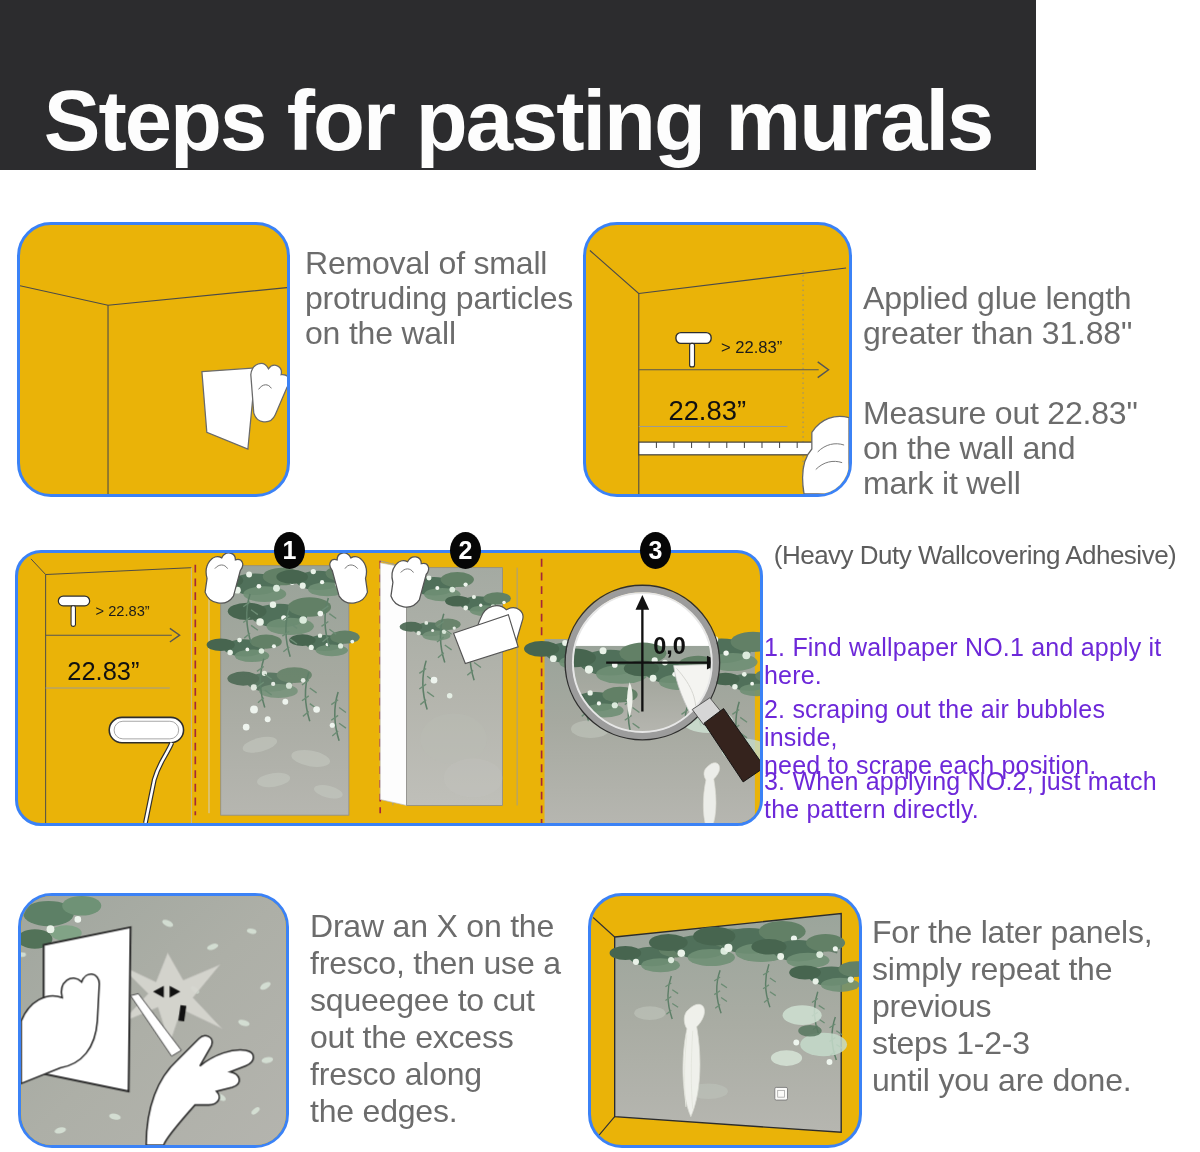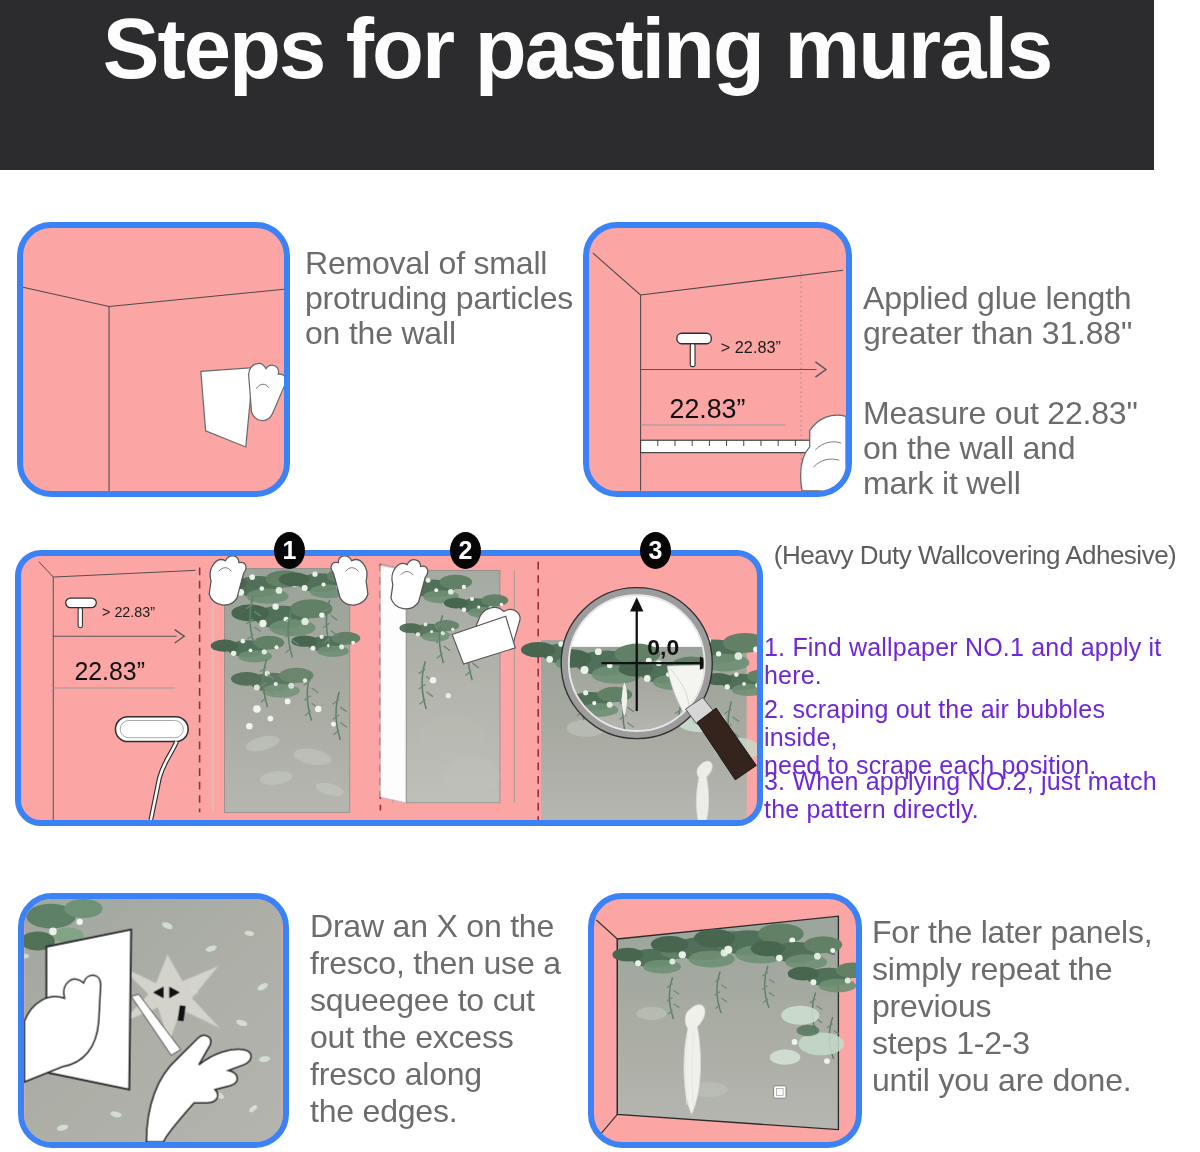--- a/index.html
+++ b/index.html
@@ -1,21 +1,21 @@
 <!DOCTYPE html>
 <html><head>
 <meta charset="utf-8">
 <style>
   *{margin:0;padding:0;box-sizing:border-box}
   html,body{width:1200px;height:1152px}
   body{position:relative;background:#fff;font-family:"Liberation Sans",sans-serif;overflow:hidden}
   .abs{position:absolute}
-  .banner{left:0;top:0;width:1154px;height:170px;background:#2c2c2e;display:flex;align-items:flex-start;justify-content:center}
+  .banner{left:0;top:0;width:1036px;height:170px;background:#2c2c2e;display:flex;align-items:flex-end;justify-content:center}
   .banner h1{color:#fdfdfd;font-size:85px;font-weight:700;letter-spacing:-2px;white-space:nowrap}
-  .panel{border:6px solid #3b82f6;border-radius:34px;overflow:hidden;background:#fca5a5}
+  .panel{border:3px solid #3b82f6;border-radius:34px;overflow:hidden;background:#eab308}
   .p1{left:17px;top:222px;width:273px;height:275px}
   .p2{left:583px;top:222px;width:269px;height:275px}
   .pm{left:15px;top:550px;width:748px;height:276px;border-radius:26px}
   .p4{left:18px;top:893px;width:271px;height:255px}
   .p5{left:588px;top:893px;width:274px;height:255px}
   .cap{color:#6c6c6c;font-size:32px;line-height:35px;white-space:pre-line;letter-spacing:-.2px}
   .c1{left:305px;top:246px;width:270px}
   .c2a{left:863px;top:281px;width:335px}
   .c2b{left:863px;top:396px;width:335px}
   .c4{left:310px;top:908px;width:270px;line-height:37px}

